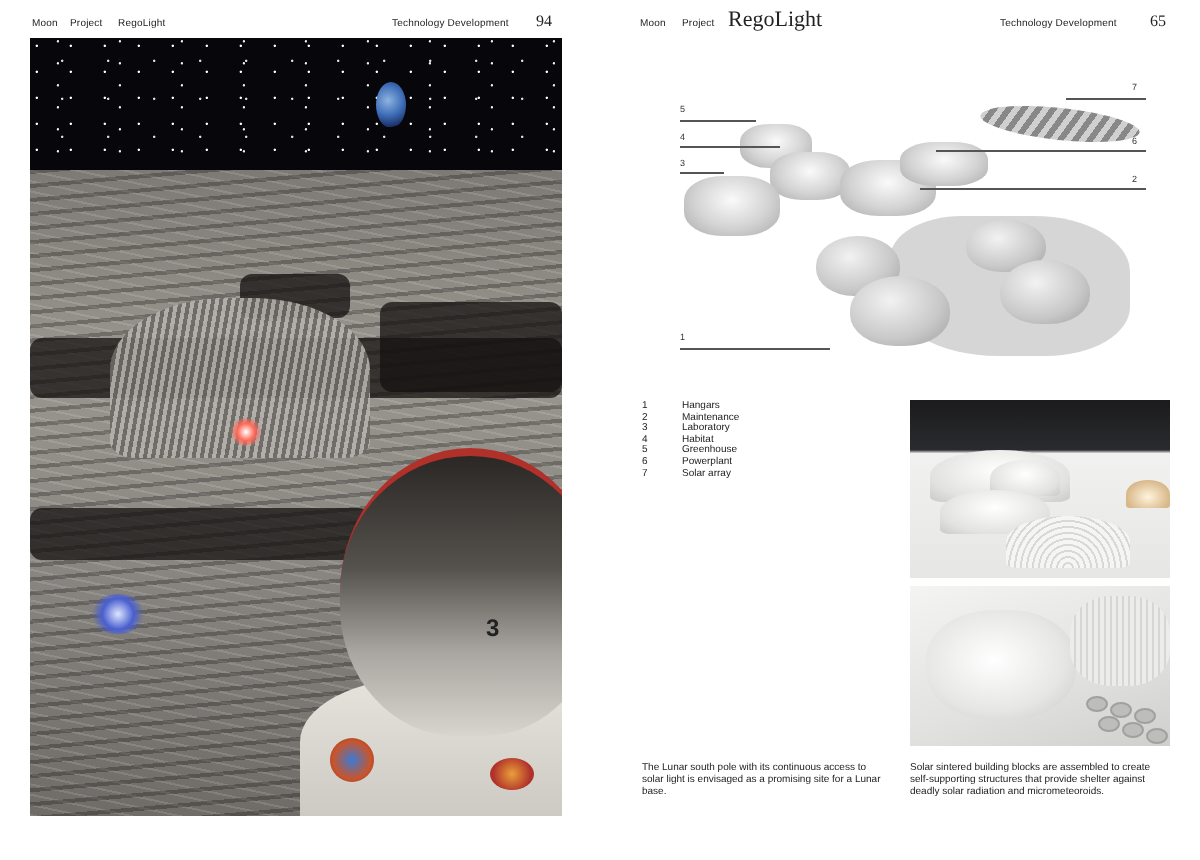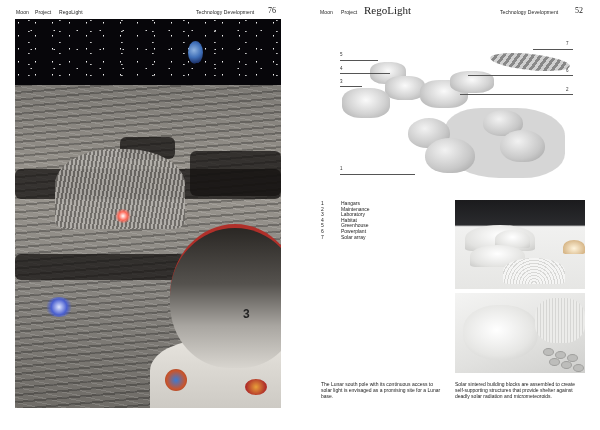--- a/index.html
+++ b/index.html
@@ -94,21 +94,21 @@
   .caption { position: absolute; font-size: 5px; line-height: 6px; color: #222; }
 </style>
 </head>
 <body>
 
 <div class="page page-left">
   <span class="hdr" style="left:16px">Moon</span>
   <span class="hdr" style="left:35px">Project</span>
   <span class="hdr" style="left:59px">RegoLight</span>
   <span class="hdr" style="left:196px">Technology Development</span>
-  <span class="hdr-num" style="left:268px">76</span>
+  <span class="hdr-num" style="left:268px">94</span>
 </div>
 
 <div class="moon-photo">
   <div class="sky"></div>
   <div class="earth"></div>
   <div class="ground"></div>
   <div class="shadow-band" style="left:0;top:150px;width:266px;height:30px;"></div>
   <div class="shadow-band" style="left:105px;top:118px;width:55px;height:22px;"></div>
   <div class="shadow-band" style="left:175px;top:132px;width:91px;height:45px;"></div>
   <div class="shadow-band" style="left:0;top:235px;width:170px;height:26px;"></div>
@@ -120,21 +120,21 @@
   <div class="patch" style="left:230px;top:360px;width:22px;height:16px;background:radial-gradient(circle,#e8a03a 0%,#b0302a 70%);"></div>
   <div class="helmet"></div>
   <span class="helmet-num">3</span>
 </div>
 
 <div class="page page-right">
   <span class="hdr" style="left:20px">Moon</span>
   <span class="hdr" style="left:41px">Project</span>
   <span class="hdr-title-serif" style="left:64px">RegoLight</span>
   <span class="hdr" style="left:200px">Technology Development</span>
-  <span class="hdr-num" style="left:275px">52</span>
+  <span class="hdr-num" style="left:275px">65</span>
 </div>
 
 <div class="diagram">
   <div class="regolith-floor"></div>
   <div class="solar"></div>
 
   <div class="hab-seg" style="left:40px;top:24px;width:36px;height:22px;"></div>
   <div class="hab-seg" style="left:55px;top:38px;width:40px;height:24px;"></div>
   <div class="hab-seg" style="left:12px;top:50px;width:48px;height:30px;"></div>
   <div class="hab-seg" style="left:90px;top:42px;width:48px;height:28px;"></div>

